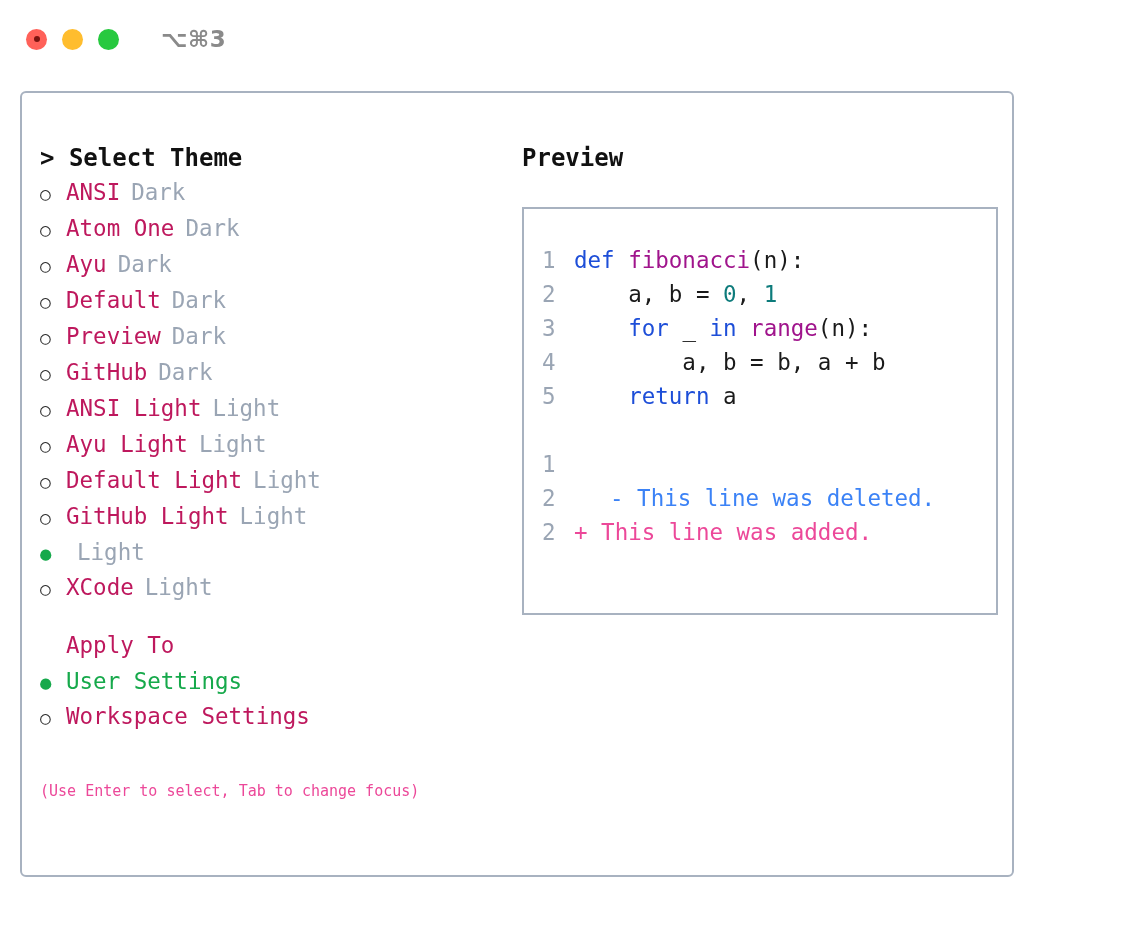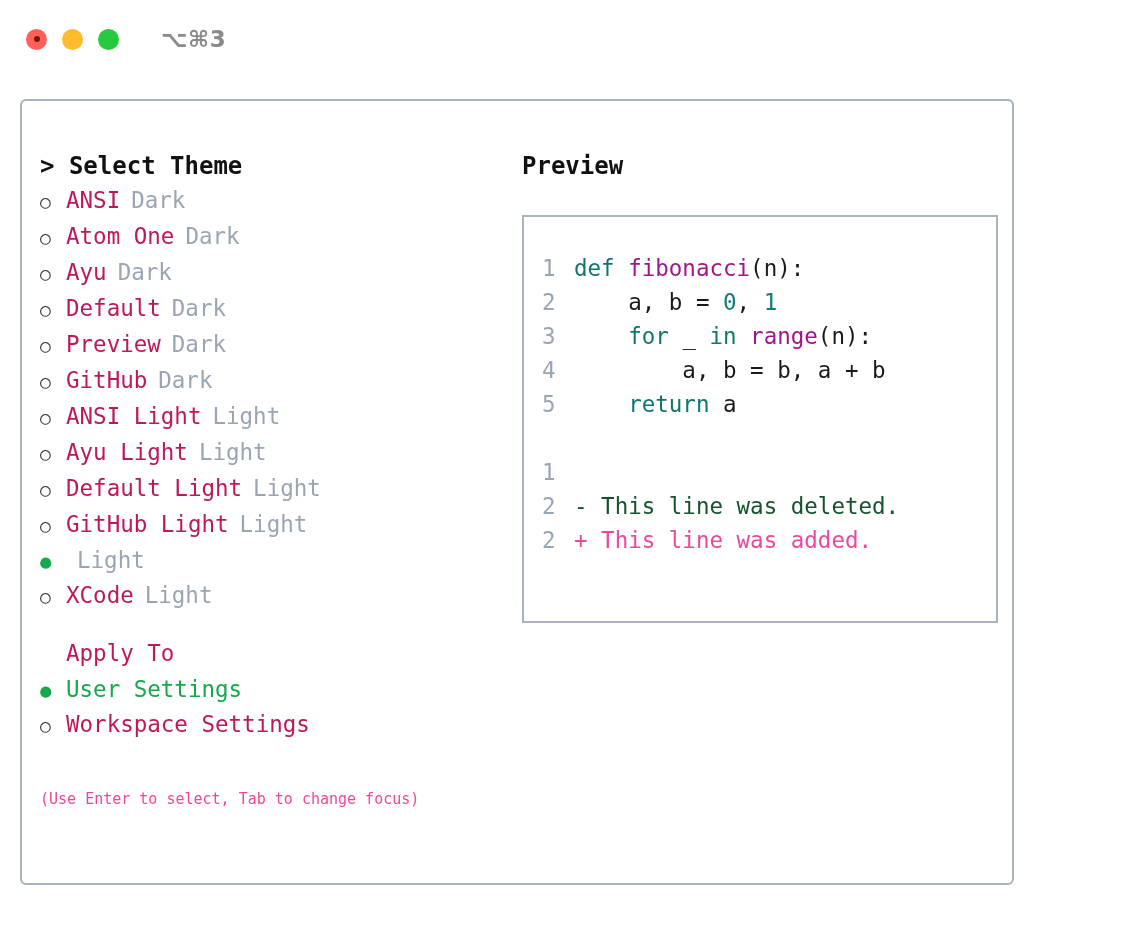--- a/index.html
+++ b/index.html
@@ -65,21 +65,21 @@
     font-weight: bold;
     color: #8a8a8a;
     letter-spacing: 0.5px;
     font-family: "DejaVu Sans", "Liberation Sans", sans-serif;
   }
 
   
   #content-frame {
     position: absolute;
     left: 20px;
-    top: 99px;
+    top: 91px;
     width: 994px;
     height: 786px;
     border: 2px solid #a8b2c0;
     border-radius: 6px;
     box-sizing: border-box;
     background: #ffffff;
   }
 
   #columns {
     display: flex;
@@ -161,28 +161,28 @@
   }
   .lineno {
     width: 32px;
     flex: 0 0 32px;
     color: #9aa5b4;
     text-align: left;
   }
   .code-text { white-space: pre; }
 
   
-  .tok-kw   { color: #0f766e; }
+  .tok-kw   { color: #1d4ed8; }
   .tok-fn   { color: #a0148c; }
   .tok-num  { color: #0d7b7b; }
   .tok-pl   { color: #1a1a1a; }
 
   .diff-gap { height: 34px; }
   .diff-context { color: #8c8c8c; }
-  .diff-del     { color: #14532d; }
+  .diff-del     { color: #3b82f6; margin-left: 36px; }
   .diff-add     { color: #ec4899; }
 </style>
 </head>
 <body>
 
 <div id="app-window">
 
   <div id="titlebar">
     <div class="traffic-lights">
       <span class="light close"></span>

